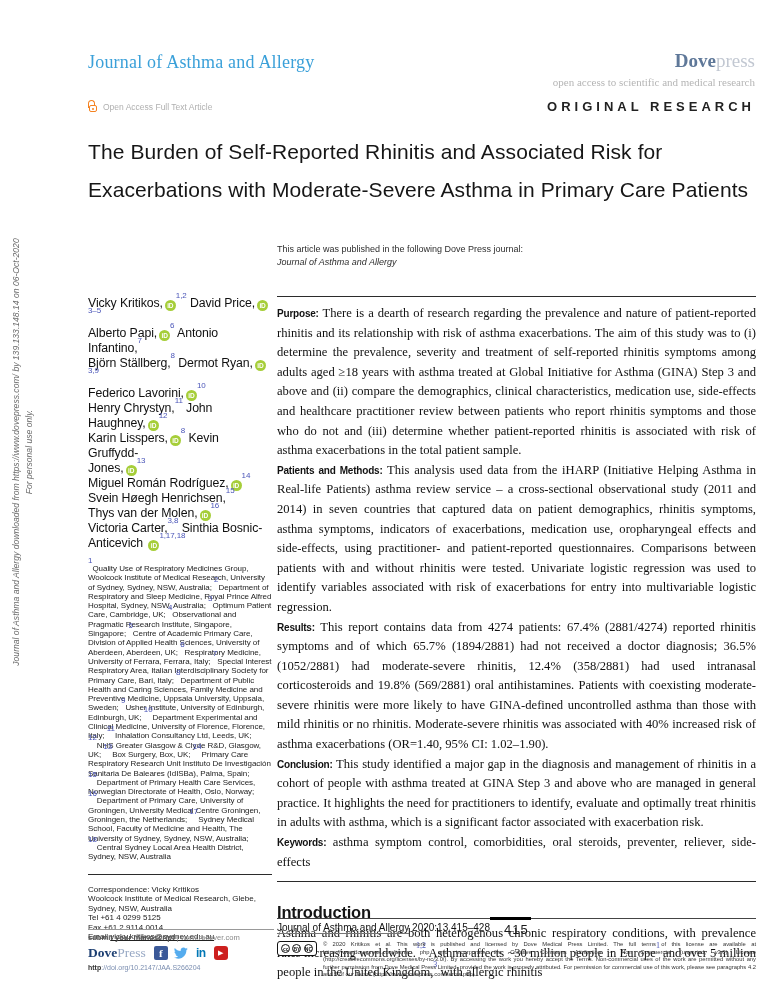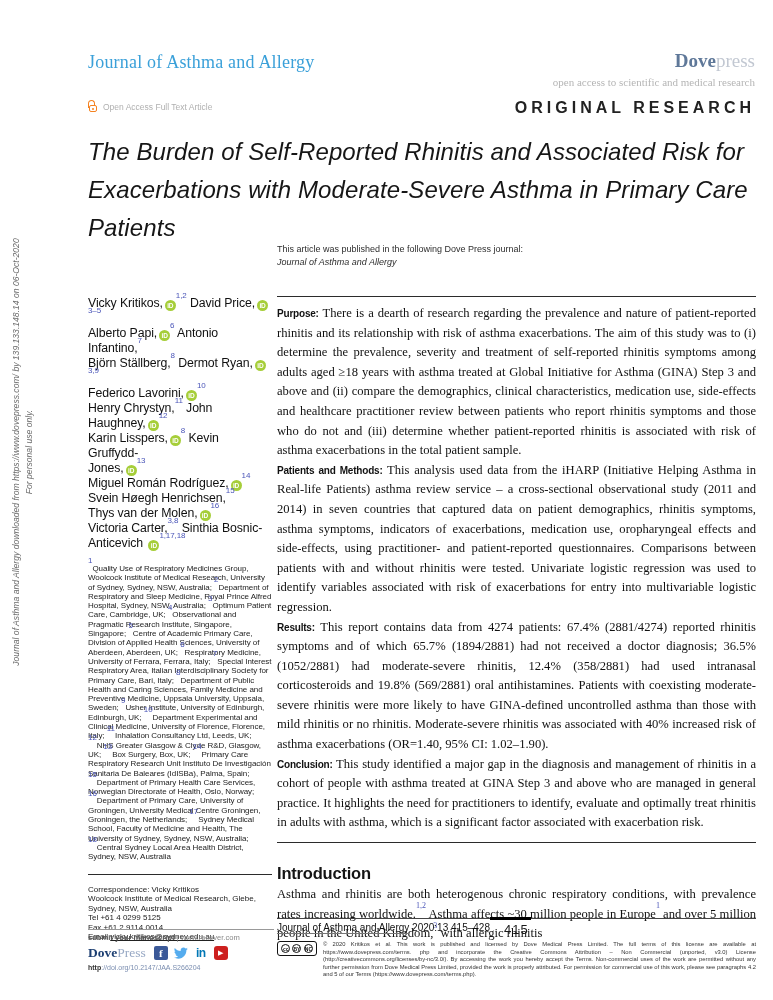--- a/index.html
+++ b/index.html
@@ -19,33 +19,33 @@
   
   .journal-name { position:absolute; left:88px; top:52px; font-family:"Liberation Serif", serif;
     font-size:18px; color:#3aa0d9; letter-spacing:.2px; }
   .dove-logo { position:absolute; right:18px; top:50px; font-family:"Liberation Serif", serif; font-size:19px; }
   .dove-logo .d1 { color:#5f7899; font-weight:bold; }
   .dove-logo .d2 { color:#c2c8d2; }
   .tagline { position:absolute; right:18px; top:76px; font-family:"Liberation Serif", serif;
     font-size:11px; color:#b5b5b5; }
   .oa-row { position:absolute; left:88px; top:100px; display:flex; align-items:center; gap:5px;
     font-size:8.5px; color:#b0b0b0; }
-  .orig-research { position:absolute; right:18px; top:99px; font-size:16px; letter-spacing:4px;
+  .orig-research { position:absolute; right:18px; top:99px; font-size:13px; letter-spacing:4px;
     color:#222; font-weight:600; }
   
   .oa-lock { width:10px; height:13px; position:relative; display:inline-block; }
   .oa-lock .shackle { position:absolute; left:0; top:0; width:7px; height:8px;
     border:1.8px solid #f58220; border-radius:4px 4px 0 0; border-bottom:none; }
   .oa-lock .body { position:absolute; left:1px; top:5px; width:8px; height:7px;
     border:1.6px solid #f58220; border-radius:2px; background:#fff; }
   .oa-lock .hole { position:absolute; left:3.9px; top:7.5px; width:2px; height:2px;
     border-radius:50%; background:#f58220; }
   
-  .title { position:absolute; left:88px; top:133px; width:668px; font-size:24px;
-    line-height:38px; color:#161616; letter-spacing:.1px;font-style:italic; }
+  .title { position:absolute; left:88px; top:133px; width:668px; font-size:21px;
+    line-height:38px; color:#161616; letter-spacing:.1px; }
   .pub-note { position:absolute; left:277px; top:243px; font-size:9px; color:#2e2e2e; line-height:13px; }
   .pub-note .jrnl { font-style:italic; }
   
   #left-col { position:absolute; left:88px; top:296px; width:184px; }
   .authors { font-size:12.3px; line-height:15px; color:#101010; letter-spacing:-0.1px; }
   .authors sup, .affil sup { font-size:8px; color:#4a55b8; line-height:0; position:relative; top:-4px; }
   .orcid { display:inline-block; width:11px; height:11px; border-radius:50%; background:#a6ce39;
     color:#fff; font-size:6.5px; font-weight:bold; text-align:center; line-height:11px;
     vertical-align:-1px; margin-left:2px; }
   .affil { margin-top:13px; font-size:8px; line-height:9.3px; color:#222; letter-spacing:-0.05px; }
@@ -149,20 +149,21 @@
     </div>
   </div>
 
   <div id="right-col">
     <div class="abs-rule"></div>
     <div class="abs">
       <p><b>Purpose:</b> <span>There is a dearth of research regarding the prevalence and nature of patient-reported rhinitis and its relationship with risk of asthma exacerbations. The aim of this study was to (i) determine the prevalence, severity and treatment of self-reported rhinitis symptoms among adults aged ≥18 years with asthma treated at Global Initiative for Asthma (GINA) Step 3 and above and (ii) compare the demographics, clinical characteristics, medication use, side-effects and healthcare practitioner review between patients who report rhinitis symptoms and those who do not and (iii) determine whether patient-reported rhinitis is associated with risk of asthma exacerbations in the total patient sample.</span></p>
       <p><b>Patients and Methods:</b> <span>This analysis used data from the iHARP (Initiative Helping Asthma in Real-life Patients) asthma review service – a cross-sectional observational study (2011 and 2014) in seven countries that captured data on patient demographics, rhinitis symptoms, asthma symptoms, indicators of exacerbations, medication use, oropharyngeal effects and side-effects, using practitioner- and patient-reported questionnaires. Comparisons between patients with and without rhinitis were tested. Univariate logistic regression was used to identify variables associated with risk of exacerbations for entry into multivariable logistic regression.</span></p>
       <p><b>Results:</b> <span>This report contains data from 4274 patients: 67.4% (2881/4274) reported rhinitis symptoms and of which 65.7% (1894/2881) had not received a doctor diagnosis; 36.5% (1052/2881) had moderate-severe rhinitis, 12.4% (358/2881) had used intranasal corticosteroids and 19.8% (569/2881) oral antihistamines. Patients with coexisting moderate-severe rhinitis were more likely to have GINA-defined uncontrolled asthma than those with mild rhinitis or no rhinitis. Moderate-severe rhinitis was associated with 40% increased risk of asthma exacerbations (OR=1.40, 95% CI: 1.02–1.90).</span></p>
       <p><b>Conclusion:</b> <span>This study identified a major gap in the diagnosis and management of rhinitis in a cohort of people with asthma treated at GINA Step 3 and above who are managed in general practice. It highlights the need for practitioners to identify, evaluate and optimally treat rhinitis in adults with asthma, which is a significant factor associated with exacerbation risk.</span></p>
+      <p><b>Keywords:</b> <span>asthma symptom control, comorbidities, oral steroids, preventer, reliever, side-effects</span></p>
     </div>
     <div class="keywords-rule"></div>
     <div class="intro-h">Introduction</div>
     <div class="intro-p">Asthma and rhinitis are both heterogenous chronic respiratory conditions, with prevalence rates increasing worldwide.<sup>1,2</sup> Asthma affects ~30 million people in Europe<sup>1</sup> and over 5 million people in the United Kingdom,<sup>3</sup> with allergic rhinitis</div>
   </div>
 
   <div id="footer-right">
     <div class="cite-row">
       <div class="cite-left"><span class="u">Journal of Asthma and Allergy</span><span> 2020:13 415–428</span></div>
       <div class="page-num">415</div>

